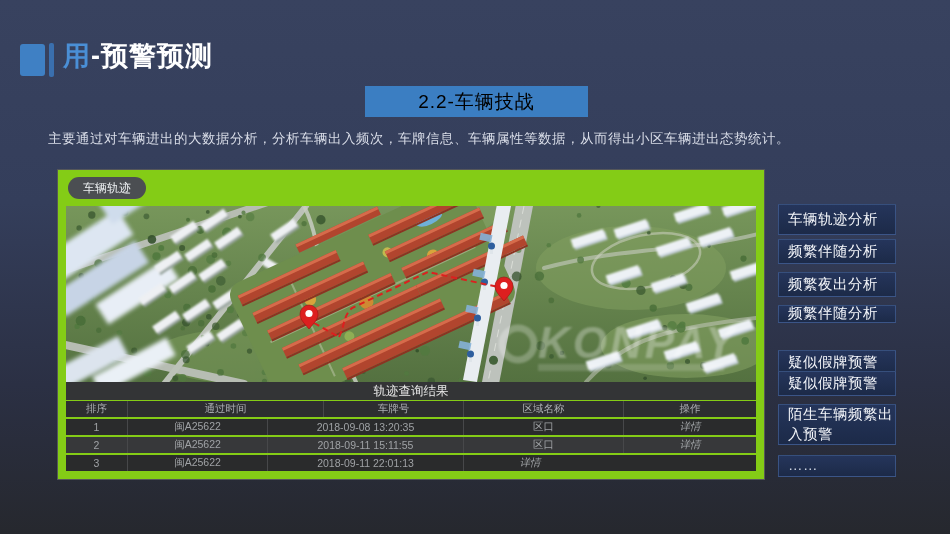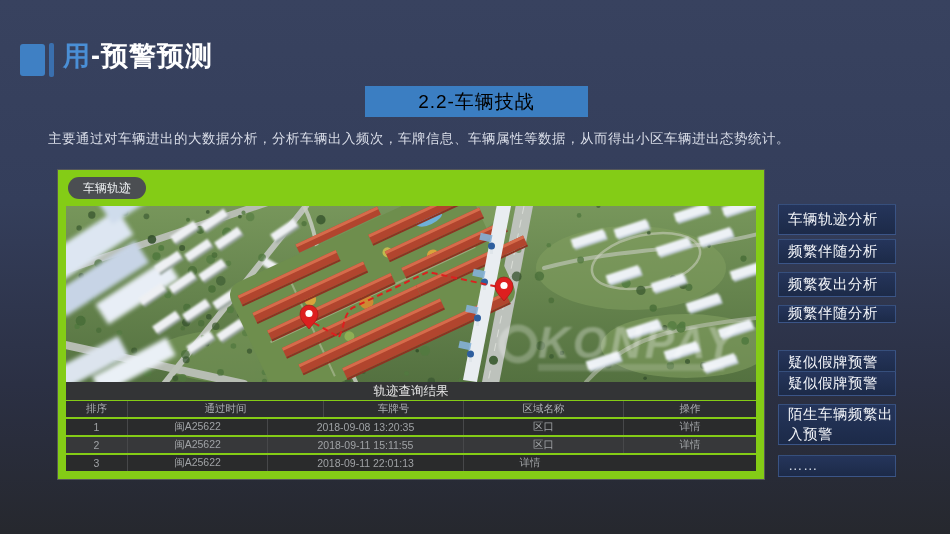--- a/index.html
+++ b/index.html
@@ -40,21 +40,21 @@
   .trow.r0{top:249px;background:#2a2b2c;}
   .trow.r1{top:267px;background:#37383a;}
   .trow.r2{top:285px;background:#2a2b2c;}
   .cell{
     box-sizing:border-box;height:100%;display:flex;align-items:center;justify-content:center;
     font-size:10.5px;color:#9fa2a5;border-right:1px solid #47484a;overflow:hidden;white-space:nowrap;
   }
   .thead .cell{color:#abaeb2;}
   .cell:last-child{border-right:none;}
   .c0{width:62px}.c1{width:140px}.c2{width:196px}.c3{width:160px}.c4{width:132px}
-  .detail{cursor:pointer;}
+  .detail{cursor:pointer;font-style:italic;}
   
   .side-item{
     position:absolute;left:778px;width:118px;box-sizing:border-box;
     background:linear-gradient(180deg,#25355b 0%,#1c2a48 100%);
     border:1px solid rgba(96,140,210,.38);
     color:#f4f6fa;font-size:14.5px;line-height:1.35;
     display:flex;align-items:center;padding:0 0 0 9px;cursor:pointer;letter-spacing:.5px;
   }
   .si0{top:204px;height:31px}.si1{top:239px;height:25px}.si2{top:272px;height:25px}
   .si3{top:305px;height:18px}.si4{top:350px;height:25px}.si5{top:371px;height:25px}

